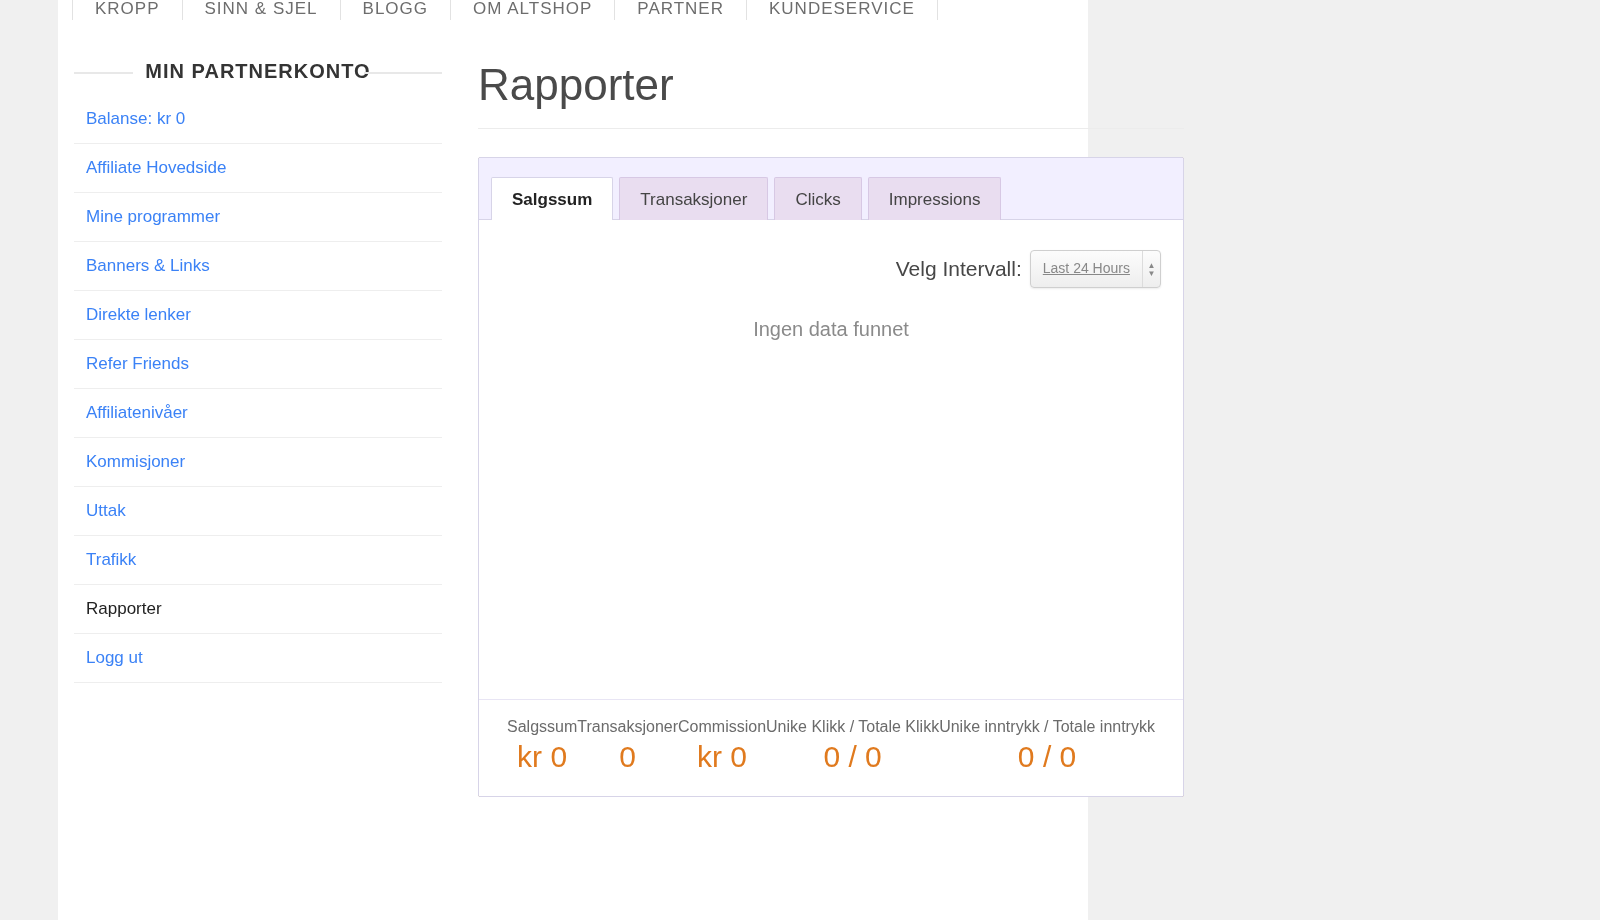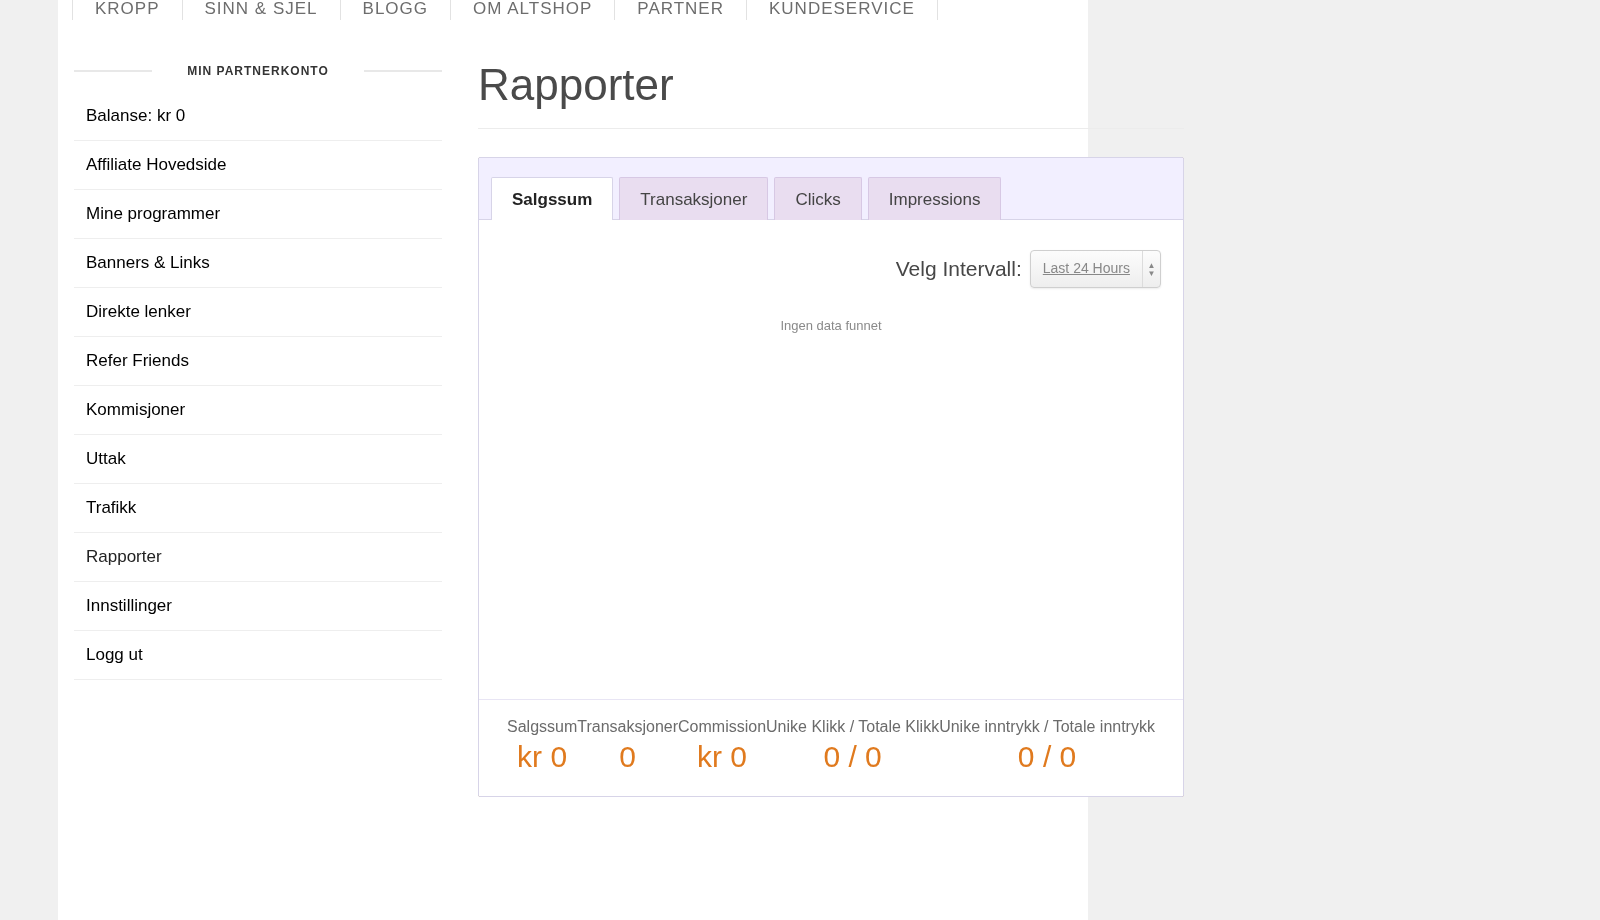--- a/index.html
+++ b/index.html
@@ -63,37 +63,37 @@
     .sidebar-heading-wrap::after {
       content: "";
       position: absolute;
       top: 50%;
       width: 78px;
       border-top: 2px solid #e8e8e8;
     }
     .sidebar-heading-wrap::before { left: 0; }
     .sidebar-heading-wrap::after  { right: 0; }
     .sidebar-heading {
-      font-size: 12px;
+      font-size: 20px;
       font-weight: 700;
       letter-spacing: 1px;
       color: #343434;
       display: inline-block;
       padding: 0 12px;
       background: #fff;
       position: relative;
     }
     .sidebar-list {
       list-style: none;
     }
     .sidebar-item {
       padding: 14px 12px;
       border-bottom: 1px solid #eeeeee;
       font-size: 17px;
-      color: #000000;
+      color: #3b82f6;
       cursor: pointer;
     }
     .sidebar-item.active {
       color: #222;
     }
     .main {
       flex: 1;
       padding-left: 0;
     }
     .page-title {
@@ -183,21 +183,21 @@
       align-items: center;
       justify-content: center;
       gap: 1px;
       font-size: 8px;
       color: #888;
       line-height: 7px;
     }
     .no-data {
       text-align: center;
       color: #8a8a8a;
-      font-size: 13px;
+      font-size: 20px;
     }
     .spacer { flex: 1; min-height: 300px; }
     .summary-row {
       border-top: 1px solid #e8e5f4;
       padding: 18px 28px 22px;
       display: flex;
       justify-content: space-between;
       align-items: flex-start;
       background: #fff;
     }
@@ -237,25 +237,25 @@
         <div class="sidebar-heading-wrap">
           <span class="sidebar-heading">MIN PARTNERKONTO</span>
         </div>
         <ul class="sidebar-list">
           <li class="sidebar-item">Balanse: kr 0</li>
           <li class="sidebar-item">Affiliate Hovedside</li>
           <li class="sidebar-item">Mine programmer</li>
           <li class="sidebar-item">Banners &amp; Links</li>
           <li class="sidebar-item">Direkte lenker</li>
           <li class="sidebar-item">Refer Friends</li>
+          <li class="sidebar-item">Affiliatenivåer</li>
           <li class="sidebar-item">Kommisjoner</li>
           <li class="sidebar-item">Uttak</li>
           <li class="sidebar-item">Trafikk</li>
           <li class="sidebar-item active">Rapporter</li>
-          <li class="sidebar-item">Innstillinger</li>
           <li class="sidebar-item">Logg ut</li>
         </ul>
       </aside>
 
       <section class="main">
         <h1 class="page-title">Rapporter</h1>
         <div class="title-rule"></div>
 
         <div class="panel">
           <div class="tab-row">

